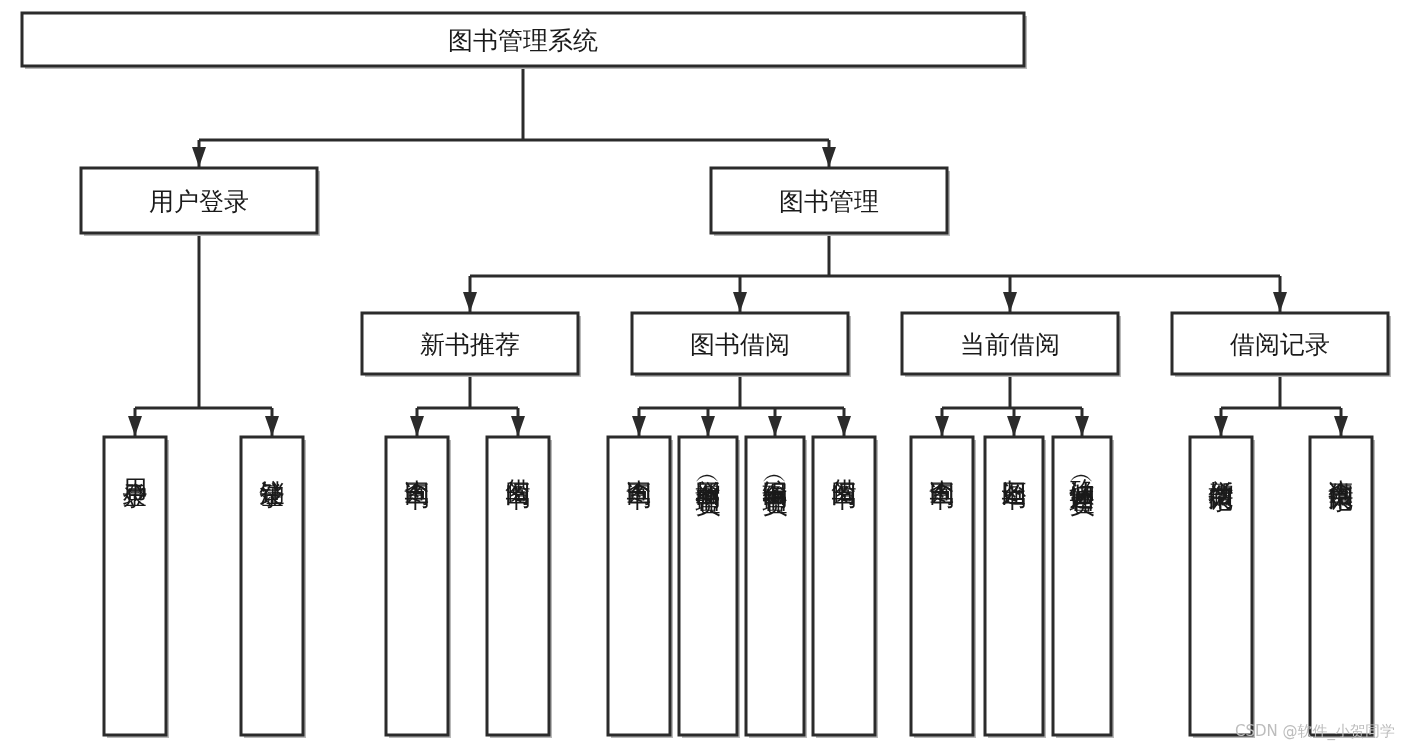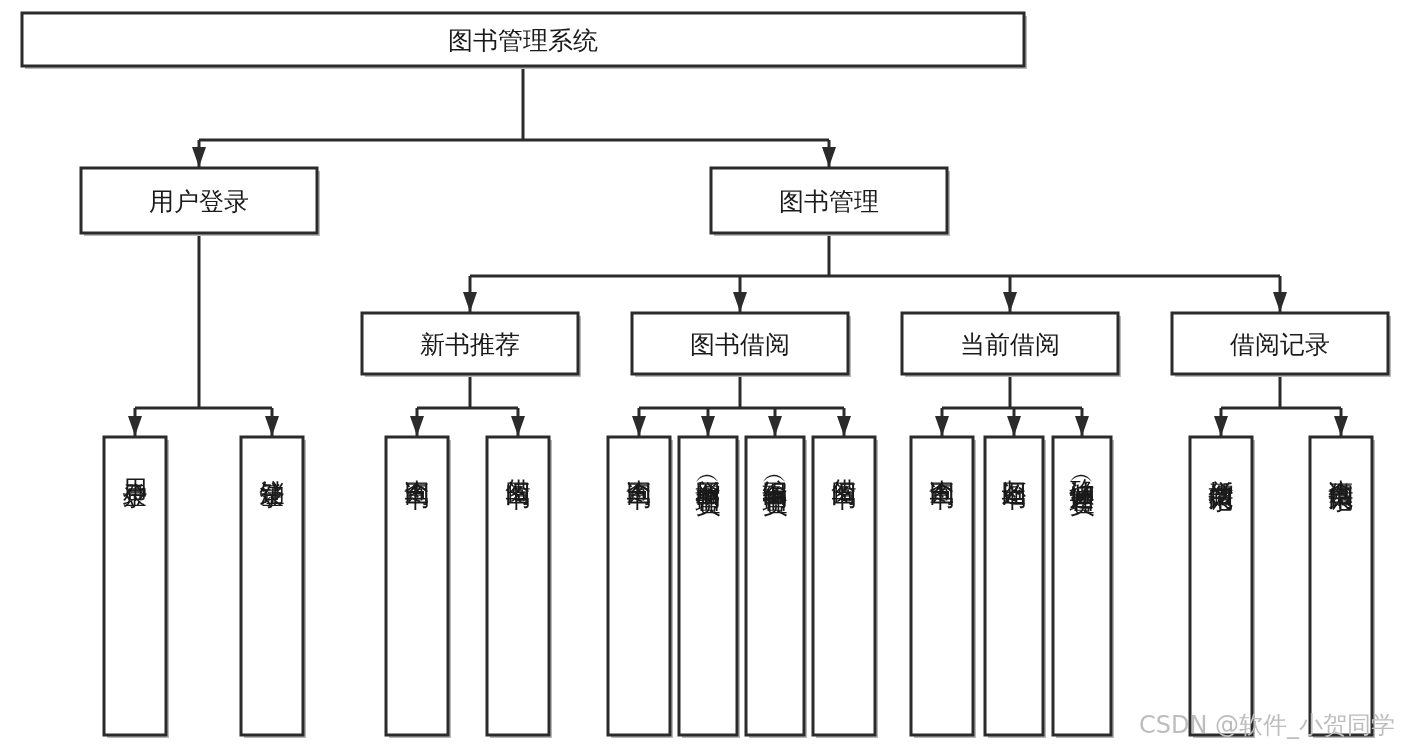--- a/index.html
+++ b/index.html
@@ -59,21 +59,21 @@
     writing-mode: vertical-rl;
     text-orientation: upright;
     letter-spacing: 2px;
     dominant-baseline: central;
   }
   .watermark-text {
     position: absolute;
     right: 10px;
     bottom: 6px;
     font-family: "DejaVu Sans", "Liberation Sans", sans-serif;
-    font-size: 24px;
+    font-size: 15px;
     color: #bdbdbd;
     white-space: nowrap;
     pointer-events: none;
   }
 </style>
 </head>
 <body>
 
 <div id="diagram-root">
   <svg id="chart-svg" viewBox="0 0 1405 747" xmlns="http://www.w3.org/2000/svg">

